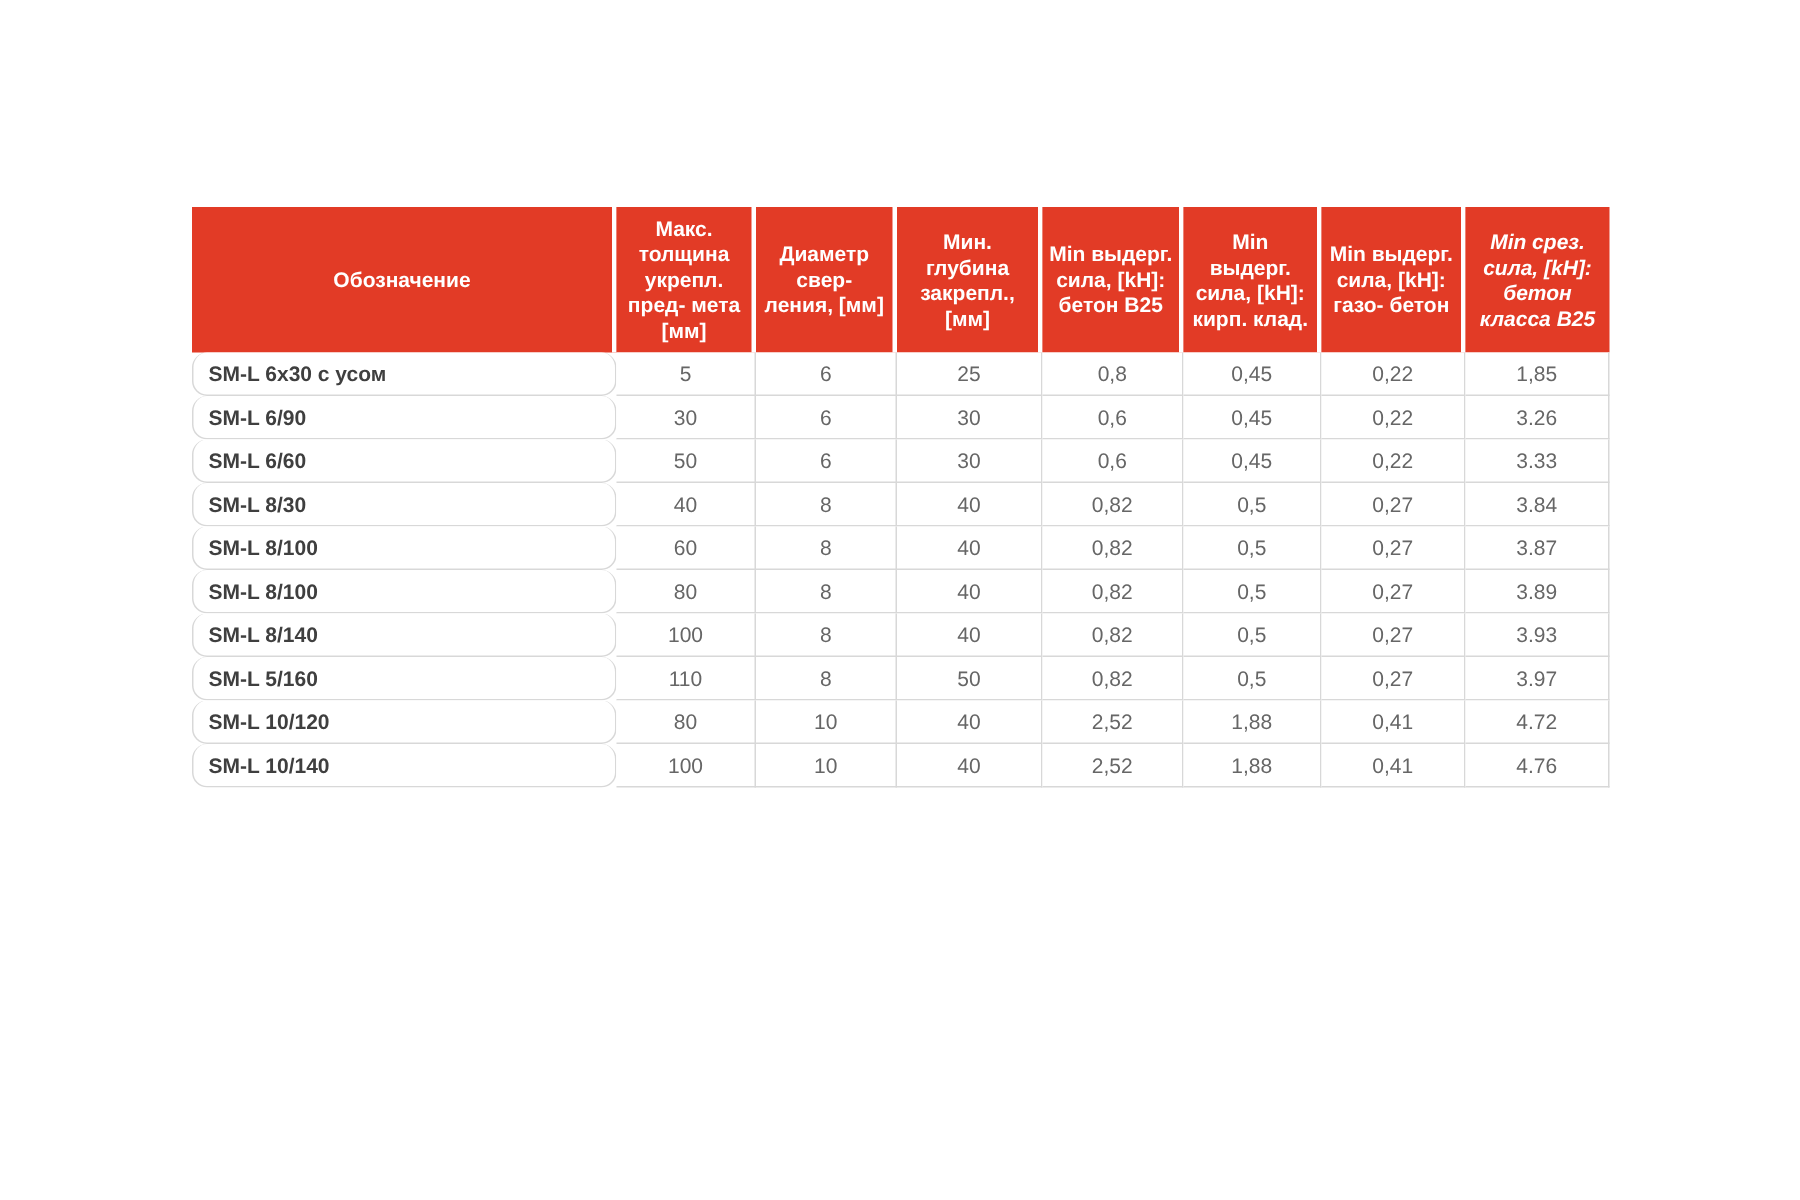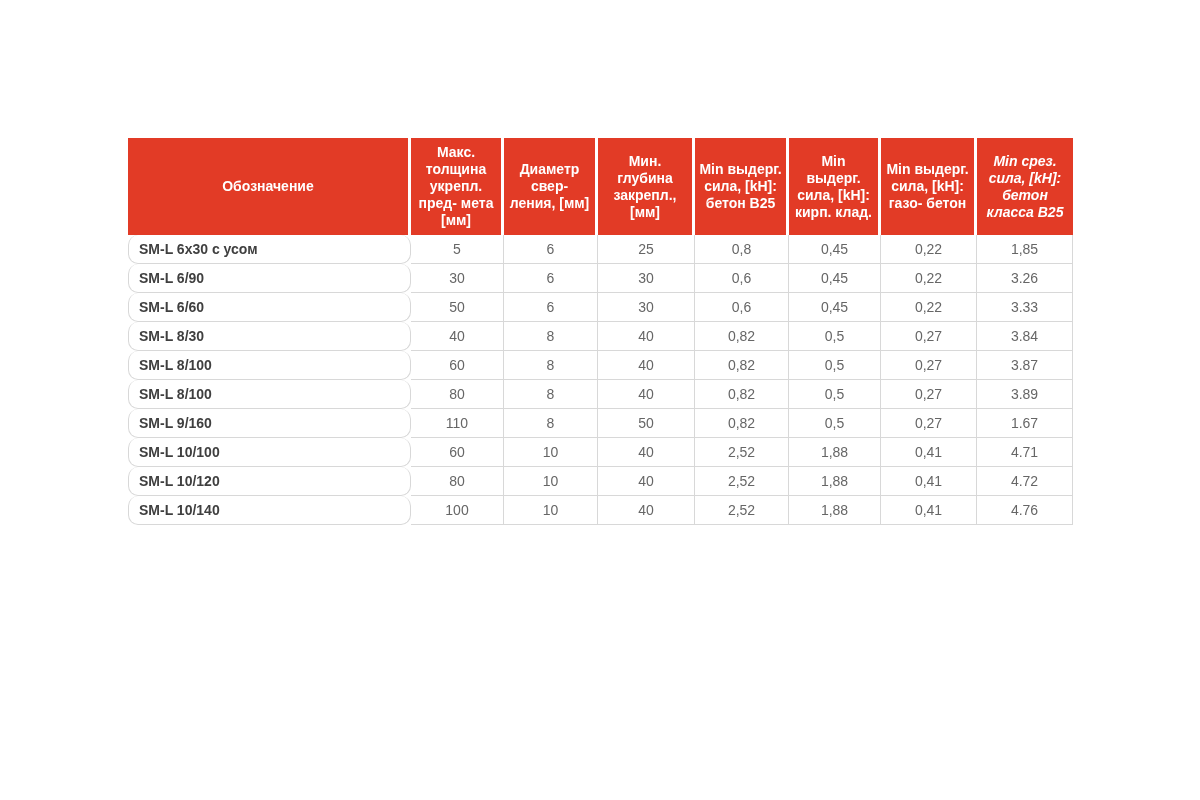--- a/index.html
+++ b/index.html
@@ -154,38 +154,38 @@
           <td class="designation">SM-L 8/100</td>
           <td>80</td>
           <td>8</td>
           <td>40</td>
           <td>0,82</td>
           <td>0,5</td>
           <td>0,27</td>
           <td>3.89</td>
         </tr>
         <tr>
-          <td class="designation">SM-L 9/160</td>
+          <td class="designation">SM-L 8/140</td>
+          <td>100</td>
+          <td>8</td>
+          <td>40</td>
+          <td>0,82</td>
+          <td>0,5</td>
+          <td>0,27</td>
+          <td>3.93</td>
+        </tr>
+        <tr>
+          <td class="designation">SM-L 5/160</td>
           <td>110</td>
           <td>8</td>
           <td>50</td>
           <td>0,82</td>
           <td>0,5</td>
           <td>0,27</td>
-          <td>1.67</td>
-        </tr>
-        <tr>
-          <td class="designation">SM-L 10/100</td>
-          <td>60</td>
-          <td>10</td>
-          <td>40</td>
-          <td>2,52</td>
-          <td>1,88</td>
-          <td>0,41</td>
-          <td>4.71</td>
+          <td>3.97</td>
         </tr>
         <tr>
           <td class="designation">SM-L 10/120</td>
           <td>80</td>
           <td>10</td>
           <td>40</td>
           <td>2,52</td>
           <td>1,88</td>
           <td>0,41</td>
           <td>4.72</td>

